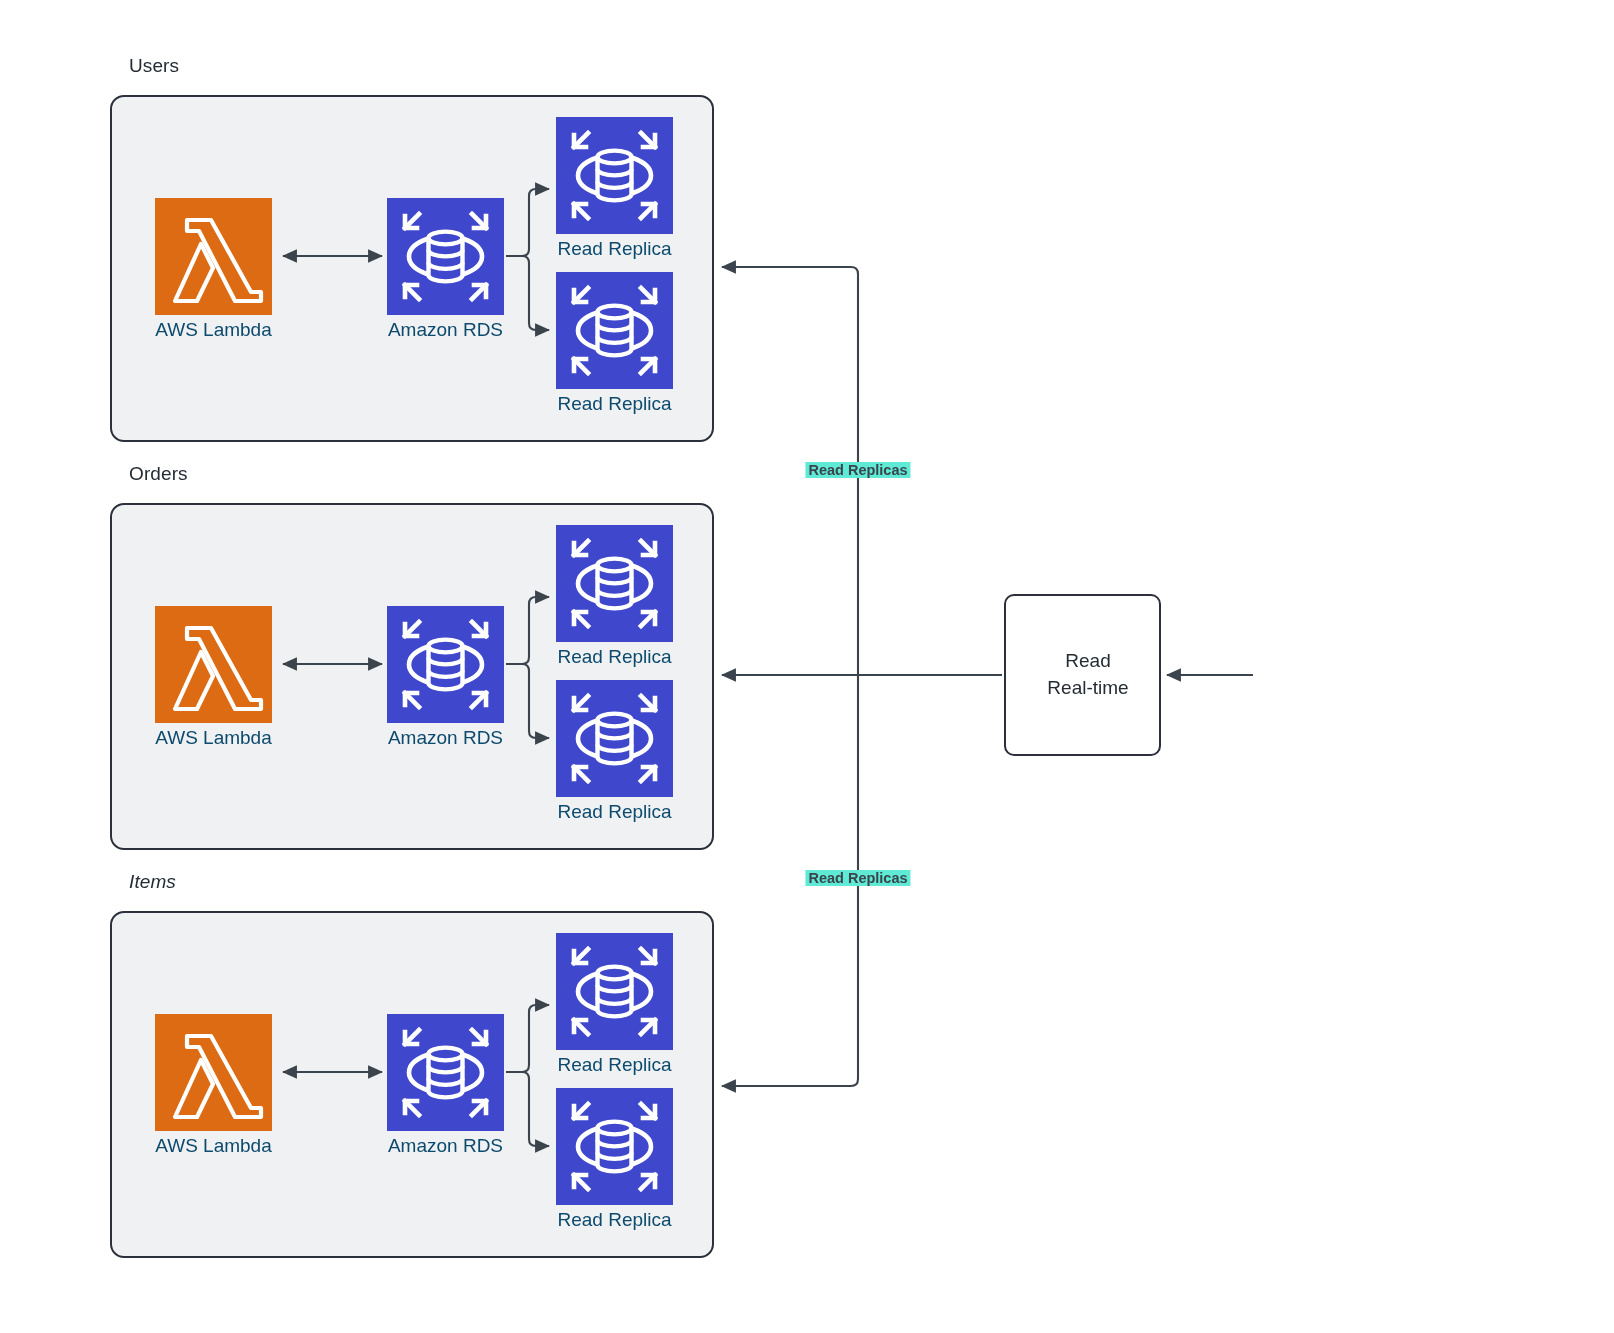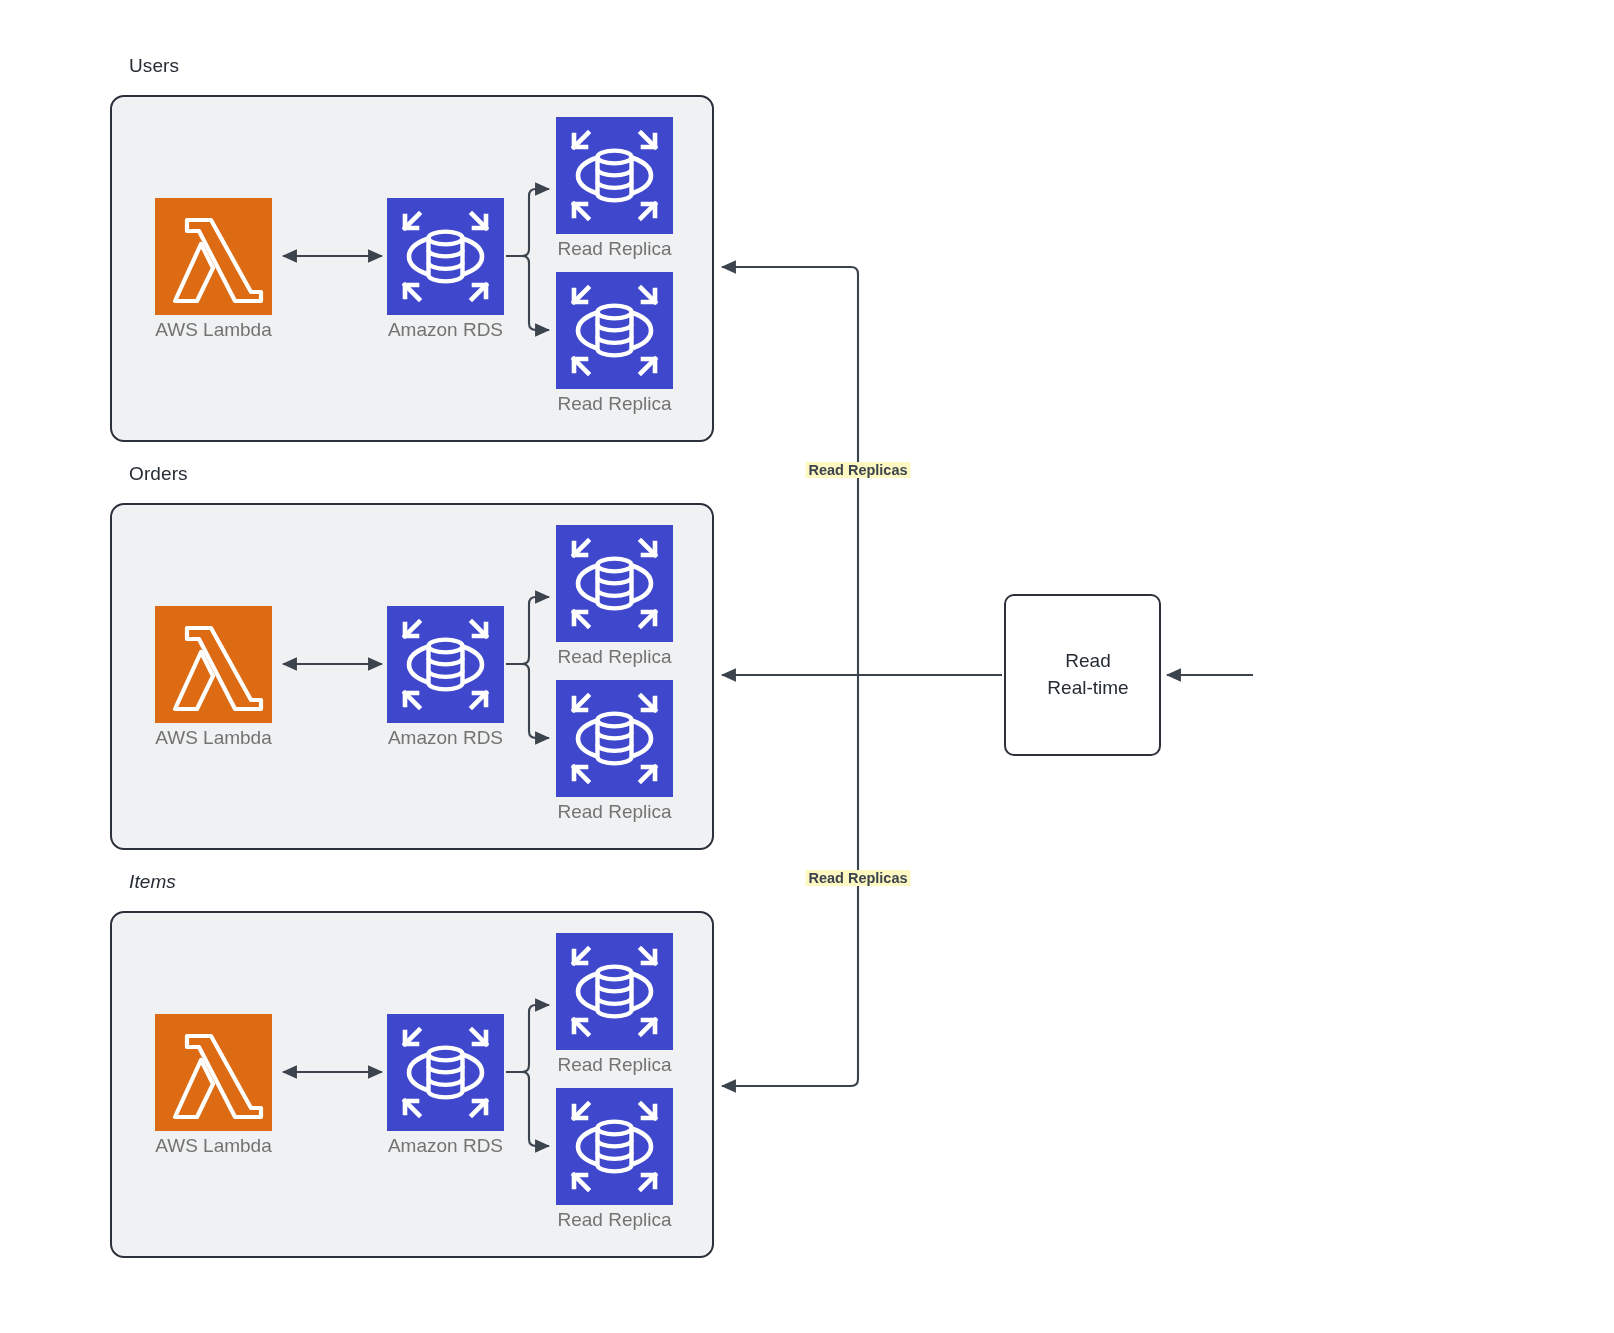--- a/index.html
+++ b/index.html
@@ -49,21 +49,21 @@
     display: block;
   }
   .node .tile.lambda { background: #dd6b13; }
   .node .tile.rds { background: #3f48cc; }
   .node .caption {
     position: absolute;
     top: 121px;
     left: 50%;
     transform: translateX(-50%);
     font-size: 19px;
-    color: #737373;
+    color: #0c4a6e;
     white-space: nowrap;
     text-align: center;
   }
   .plain-box {
     position: absolute;
     background: #ffffff;
     border: 2.2px solid #2b303a;
     border-radius: 10px;
     box-sizing: border-box;
     display: flex;
@@ -76,21 +76,21 @@
     line-height: 1.42;
     color: #252c33;
     white-space: pre-line;
   }
   .edge-label {
     position: absolute;
     font-size: 14.5px;
     font-weight: bold;
     color: #3b434d;
     white-space: nowrap;
-    background: #fef9c3;
+    background: #5eead4;
     padding: 0 3px;
     transform: translate(-50%, -50%);
   }
 </style>
 </head>
 <body>
 
 <div id="canvas">
 
   <div class="group-title" style="left:129px; top:55px;">Users</div>

